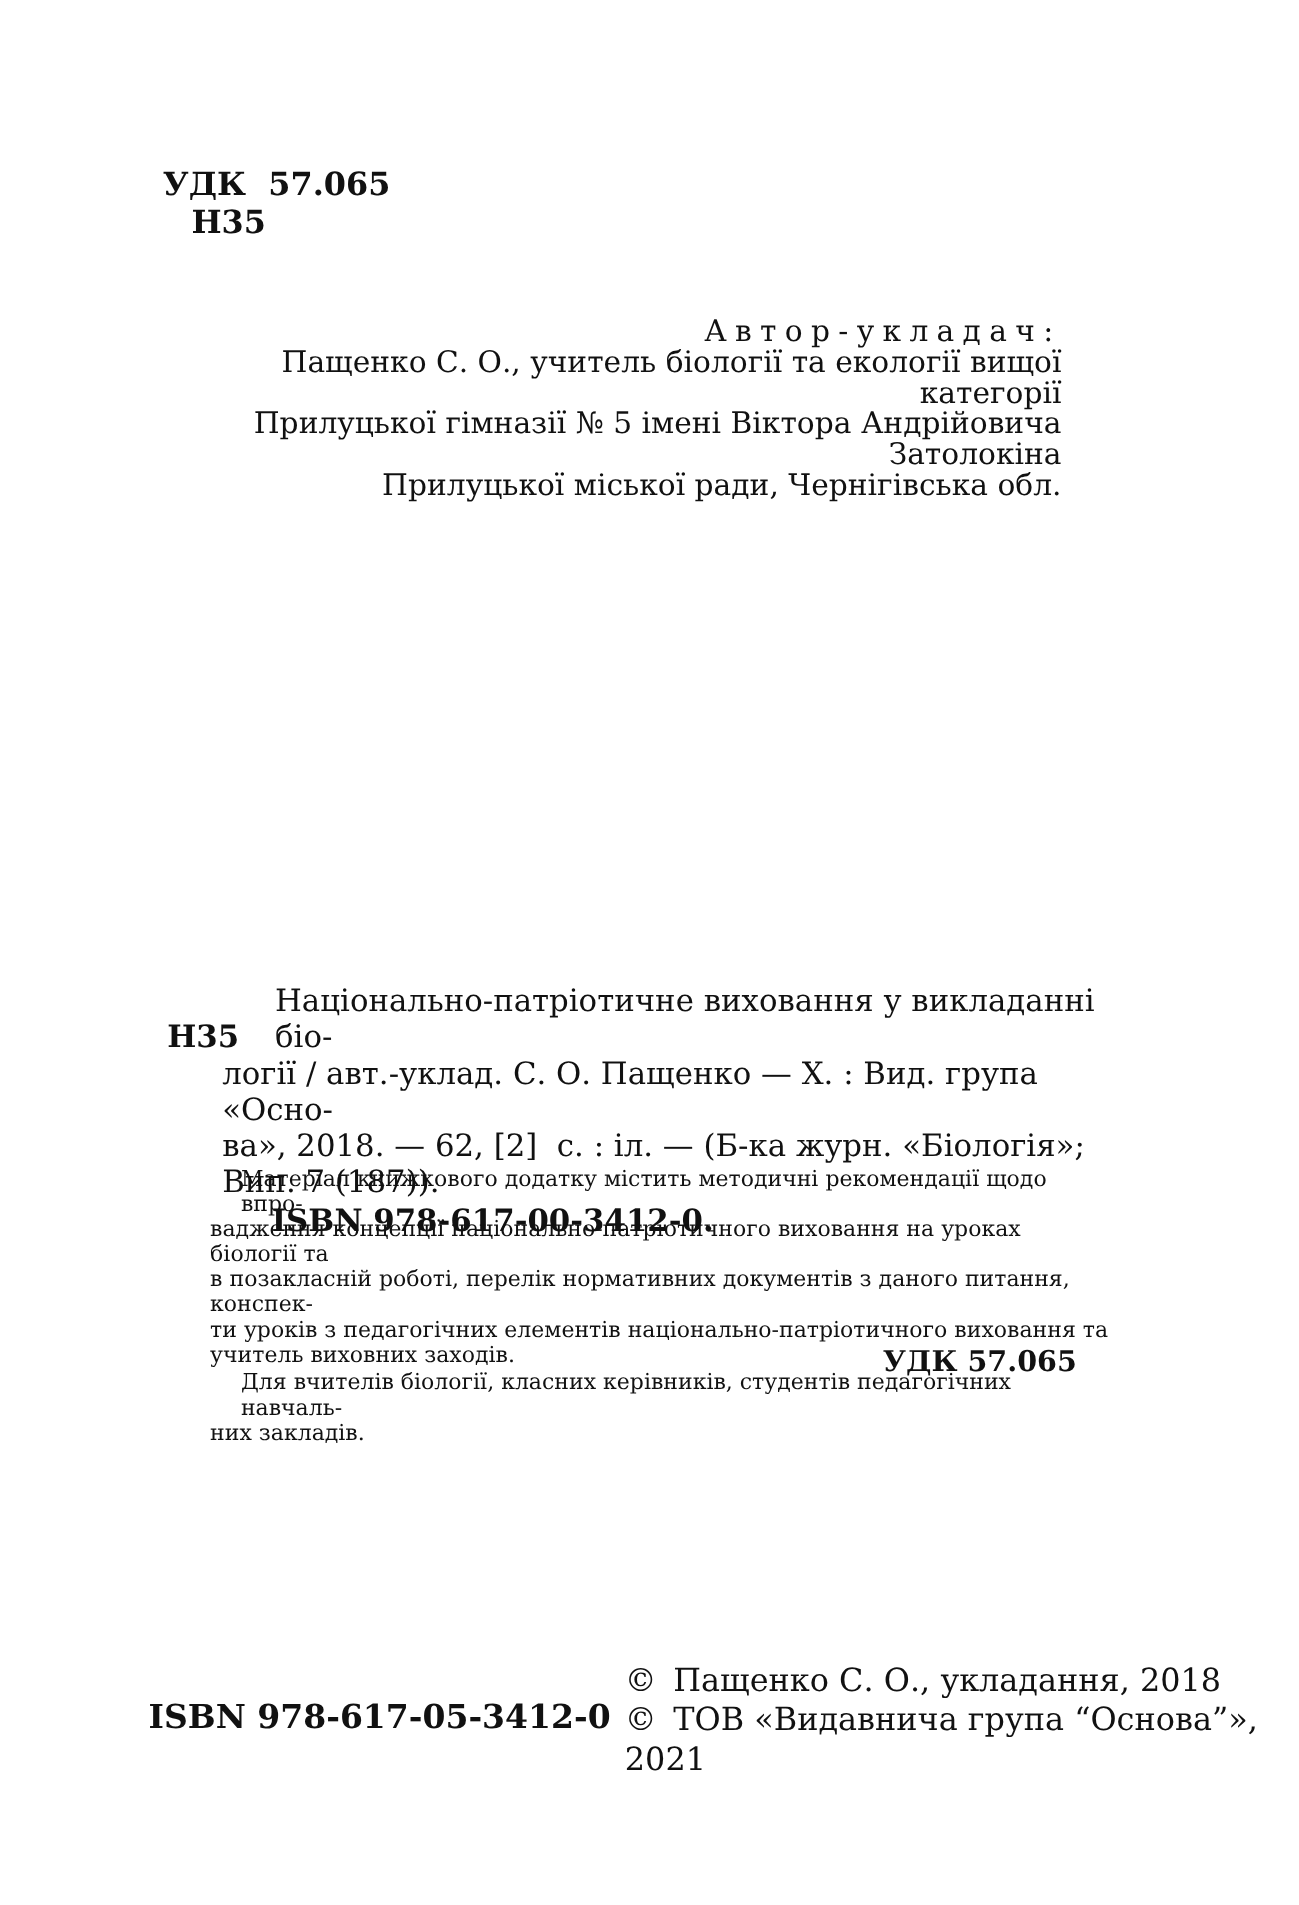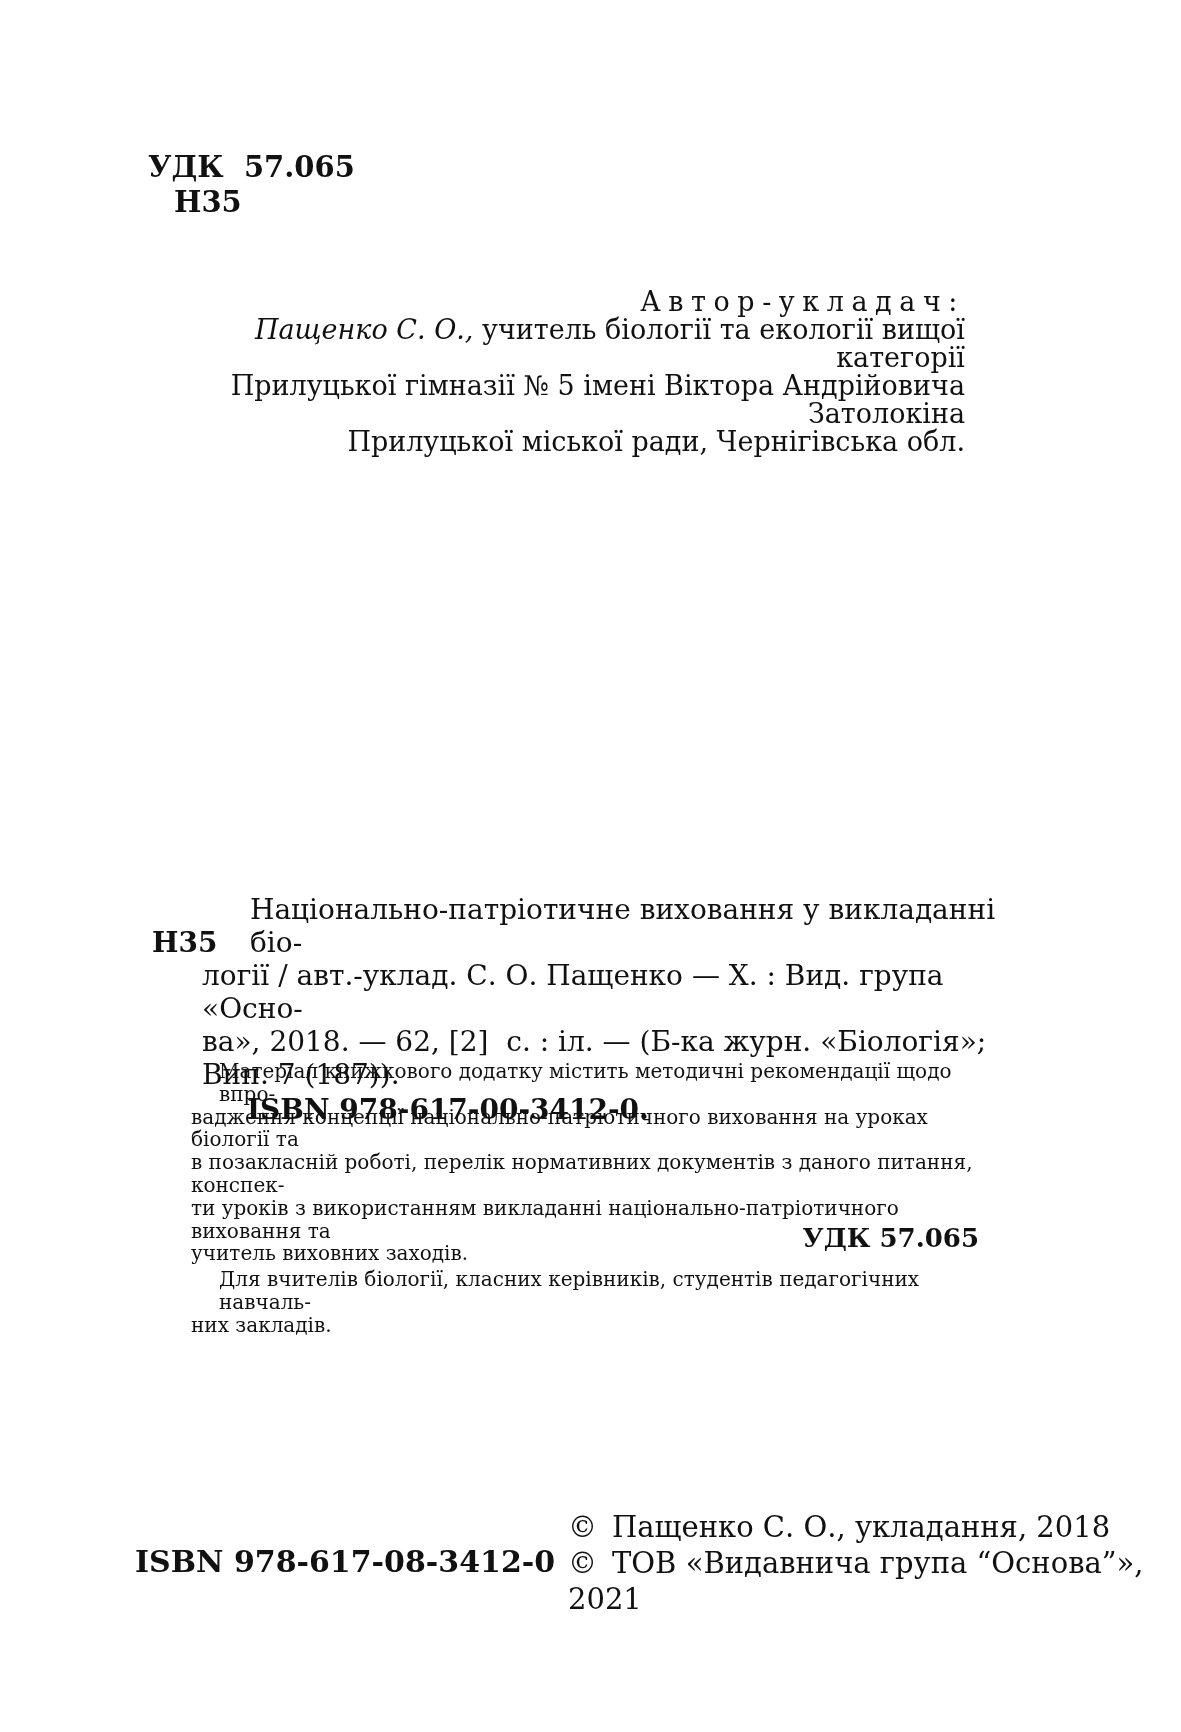--- a/index.html
+++ b/index.html
@@ -34,21 +34,21 @@
   .author-block {
     position: absolute;
     left: 135px;
     top: 288px;
     width: 830px;
     text-align: right;
     font-size: 27px;
     line-height: 28px;
   }
   .author-heading { letter-spacing: 0.28em; }
-  .author-name { font-style: italic; }
+  .author-name { }
 
   
   .bib-block {
     position: absolute;
     left: 152px;
     top: 893px;
     width: 860px;
     font-size: 28px;
     line-height: 33px;
   }
@@ -133,31 +133,31 @@
     <div class="bib-line pre">ва», 2018. — 62, [2]  с. : іл. — (Б-ка журн. «Біологія»;</div>
     <div class="bib-line pre">Вип. 7 (187)).</div>
     <div class="bib-isbn">ISBN 978-617-00-3412-0.</div>
   </div>
 
   <div class="annotation">
     <div class="para1">
       <div class="ann-line indent">Матеріал книжкового додатку містить методичні рекомендації щодо впро-</div>
       <div class="ann-line">вадження концепції національно-патріотичного виховання на уроках біології та</div>
       <div class="ann-line">в позакласній роботі, перелік нормативних документів з даного питання, конспек-</div>
-      <div class="ann-line">ти уроків з використанням викладанні національно-патріотичного виховання та</div>
+      <div class="ann-line">ти уроків з педагогічних елементів національно-патріотичного виховання та</div>
       <div class="ann-line">учитель виховних заходів.</div>
     </div>
     <div class="para2">
       <div class="ann-line indent">Для вчителів біології, класних керівників, студентів педагогічних навчаль-</div>
       <div class="ann-line">них закладів.</div>
     </div>
   </div>
 
   <div class="udc-bottom">УДК 57.065</div>
 
-  <div class="footer-isbn">ISBN 978-617-08-3412-0</div>
+  <div class="footer-isbn">ISBN 978-617-05-3412-0</div>
 
   <div class="footer-copyrights">
     <div><span class="copy-sym">©</span><span>Пащенко С. О., укладання, 2018</span></div>
     <div><span class="copy-sym">©</span><span>ТОВ «Видавнича група “Основа”», 2021</span></div>
   </div>
 
 </div>
 
 </body></html>

